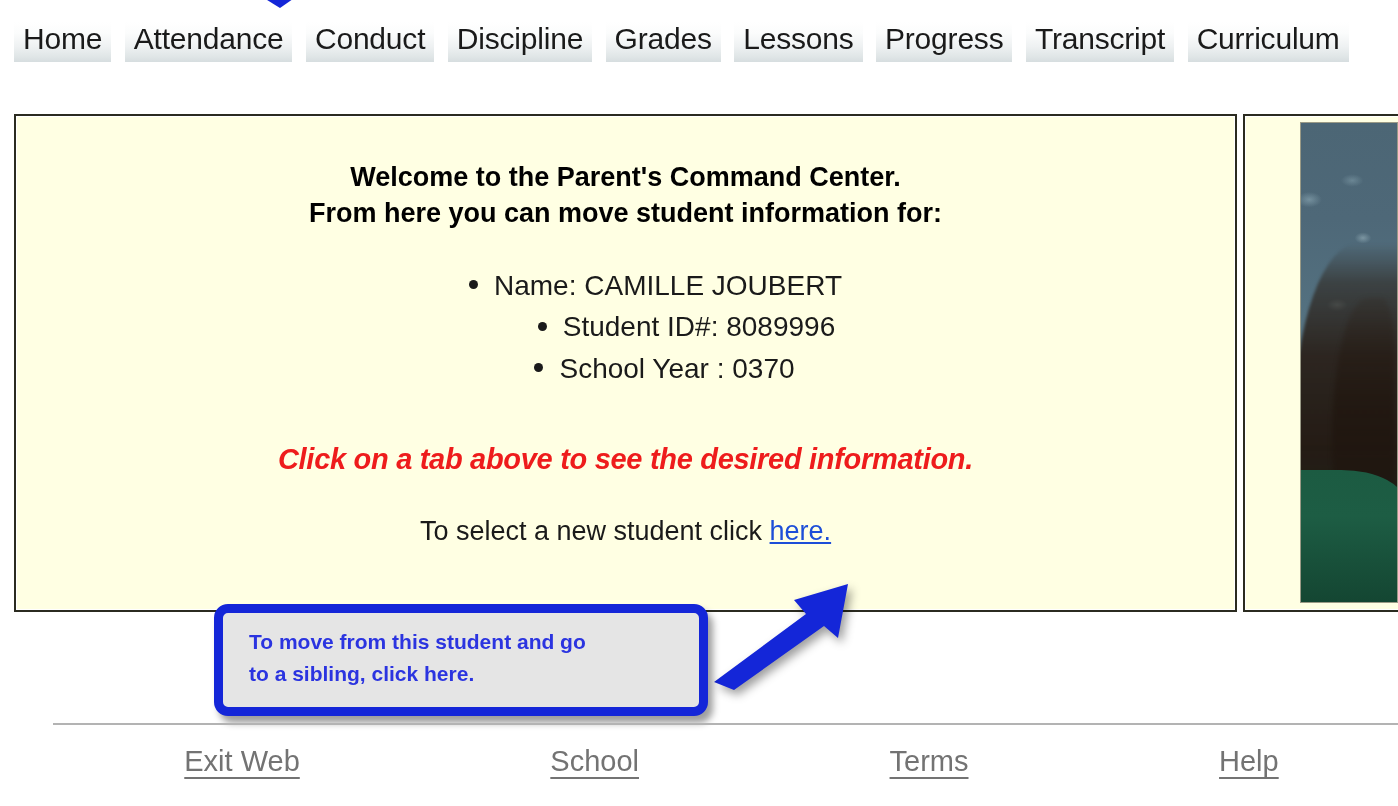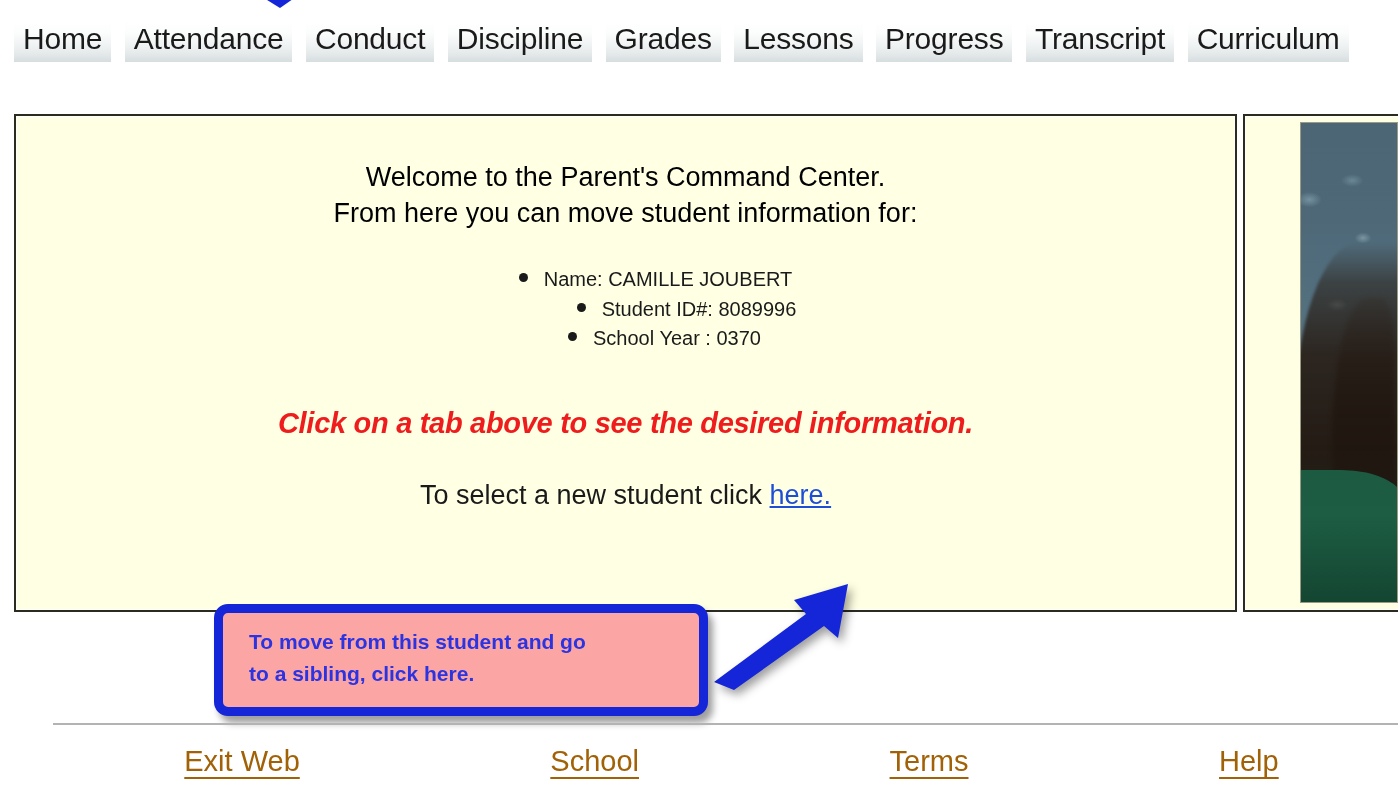--- a/index.html
+++ b/index.html
@@ -80,31 +80,31 @@
 
   .panel-inner {
     width: 100%;
     height: 100%;
     padding: 30px 20px 10px 20px;
     text-align: center;
   }
 
   .welcome {
     font-size: 27px;
-    font-weight: normal;
+    font-weight: bold;
     color: #000000;
     line-height: 1.32;
     margin: 14px 0 0 0;
   }
 
   .info-list {
     list-style: none;
     margin: 34px 0 0 0;
     padding: 0;
-    font-size: 20px;
+    font-size: 28px;
     color: #1a1a1a;
     line-height: 1.47;
   }
   .info-list li {
     position: relative;
     display: block;
   }
   .info-list li .bullet {
     display: inline-block;
     width: 9px;
@@ -209,21 +209,21 @@
     filter: blur(0.6px);
   }
 
   
   .annot-box {
     position: absolute;
     left: 214px;
     top: 604px;
     width: 494px;
     height: 112px;
-    background: #fca5a5;
+    background: #e5e5e5;
     border: 9px solid #1426d8;
     border-radius: 14px;
     box-shadow: 5px 7px 7px rgba(0,0,0,0.38);
     padding: 13px 16px 0 26px;
   }
   .annot-text {
     font-size: 21px;
     color: #2b34e0;
     font-weight: bold;
     line-height: 1.5;
@@ -254,21 +254,21 @@
     left: 53px;
     top: 745px;
     width: 1345px;
     height: 50px;
     display: flex;
     justify-content: space-around;
     align-items: flex-start;
   }
   .footer-links a {
     font-size: 29px;
-    color: #a16207;
+    color: #737373;
     text-decoration: underline;
     text-underline-offset: 6px;
     white-space: nowrap;
     margin-left: 12px;
   }
 </style>
 </head>
 <body>
 
 <div id="app">

